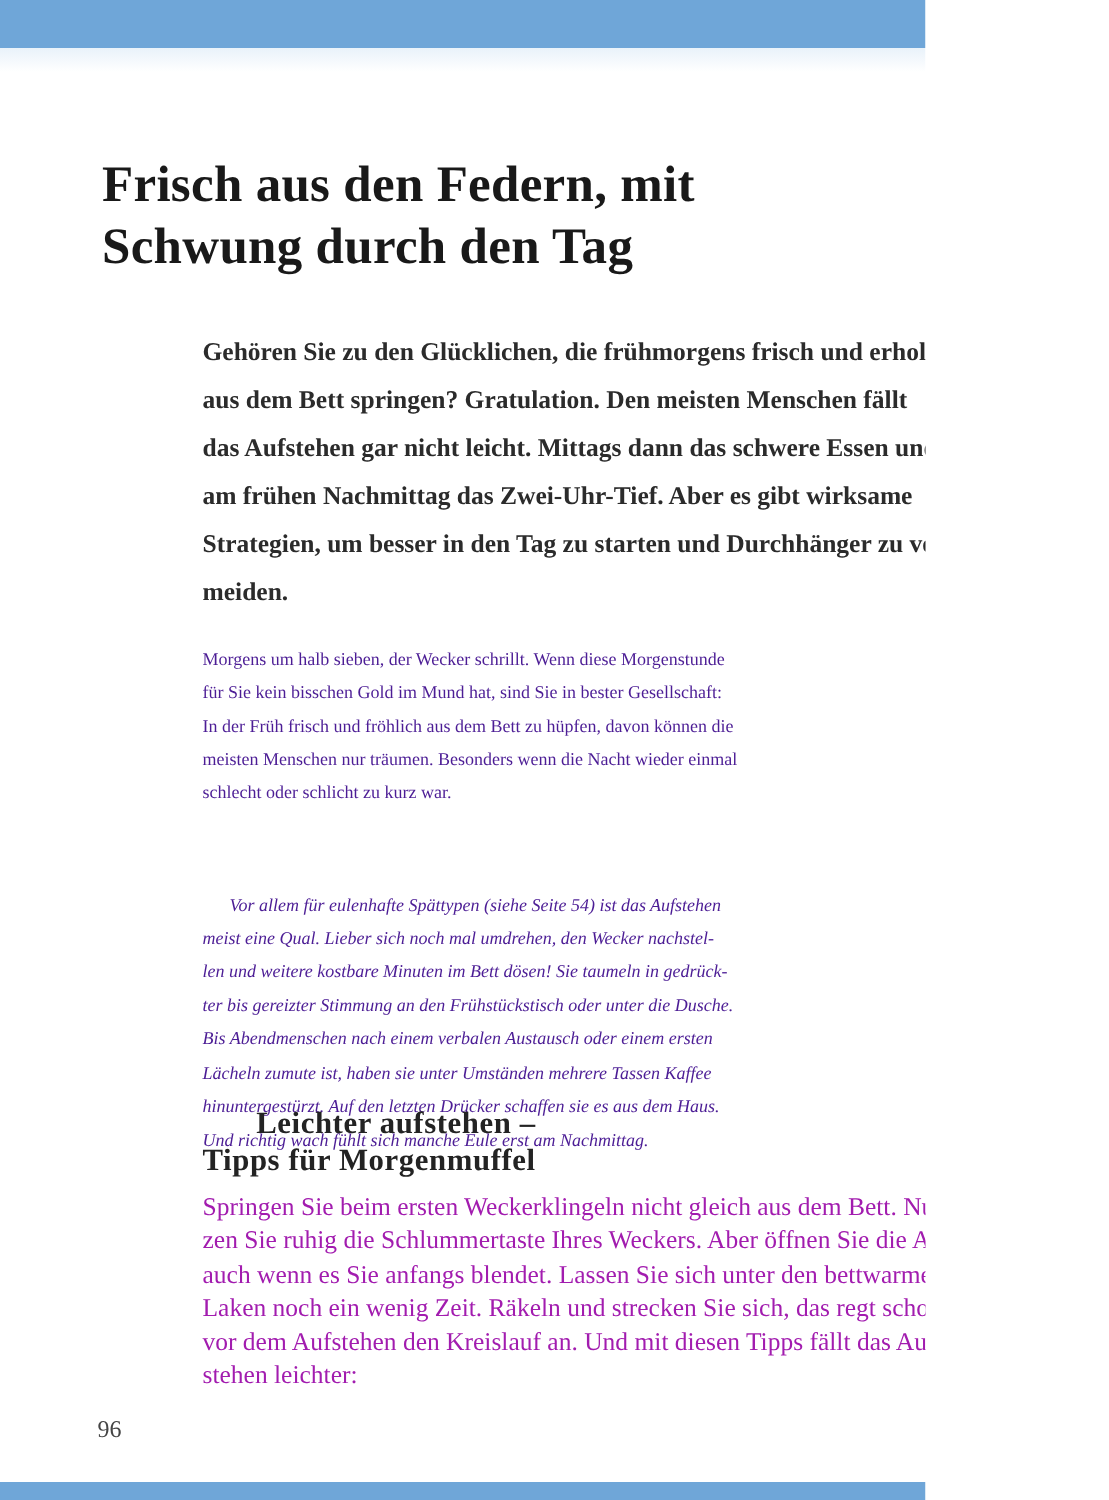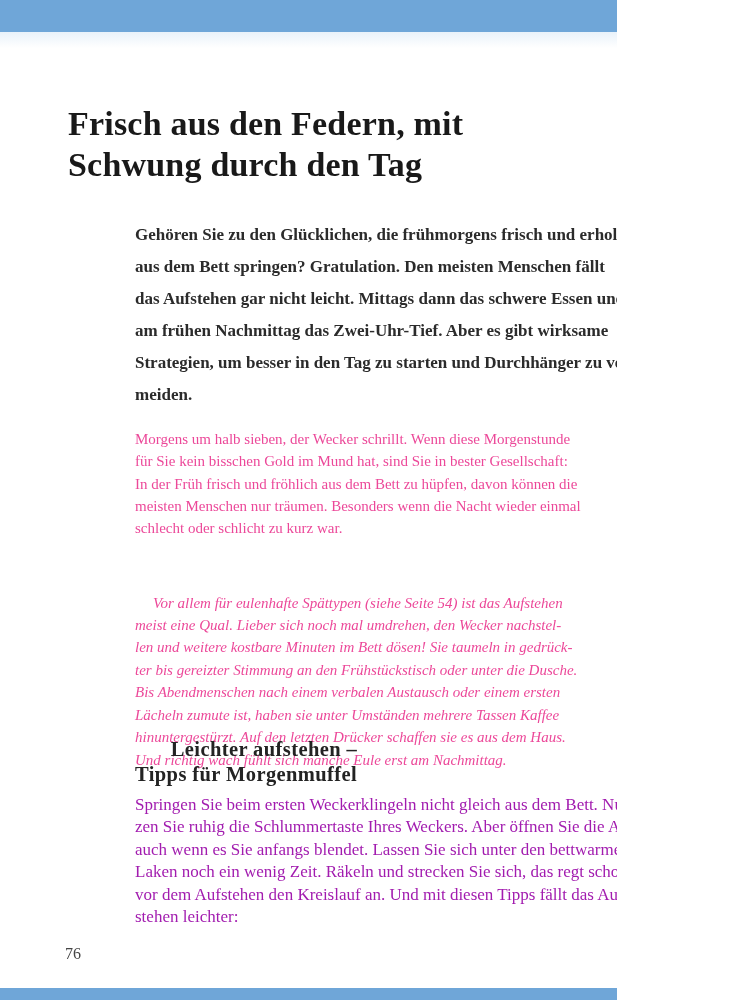--- a/index.html
+++ b/index.html
@@ -37,23 +37,23 @@
     left: 135px; top: 202px;
     font-size: 17px;
     font-weight: bold;
     line-height: 32px;
     color: #2b2b2b;
     white-space: pre;
   }
   .body-block {
     position: absolute;
     left: 135px; top: 383px;
-    font-size: 15px;
+    font-size: 12px;
     line-height: 22.4px;
-    color: #ec4899;
+    color: #4c1d95;
     white-space: pre;
   }
   .para-indent {
     text-indent: 18px;
     margin-top: 7px;
     font-style: italic;
   }
   .subheading {
     position: absolute;
     left: 135px; top: 720px;
@@ -122,17 +122,17 @@
   <h2 class="subheading">Leichter aufstehen –
 Tipps für Morgenmuffel</h2>
 
   <div class="body-block-3">Springen Sie beim ersten Weckerklingeln nicht gleich aus dem Bett. Nut-
 zen Sie ruhig die Schlummertaste Ihres Weckers. Aber öffnen Sie die Augen,
 auch wenn es Sie anfangs blendet. Lassen Sie sich unter den bettwarmen
 Laken noch ein wenig Zeit. Räkeln und strecken Sie sich, das regt schon
 vor dem Aufstehen den Kreislauf an. Und mit diesen Tipps fällt das Auf-
 stehen leichter:</div>
 
-  <div class="page-number">76</div>
+  <div class="page-number">96</div>
 
   <div class="bottom-bar" style="background: rgb(111, 166, 216);"></div>
 
 </div>
 
 </body></html>

